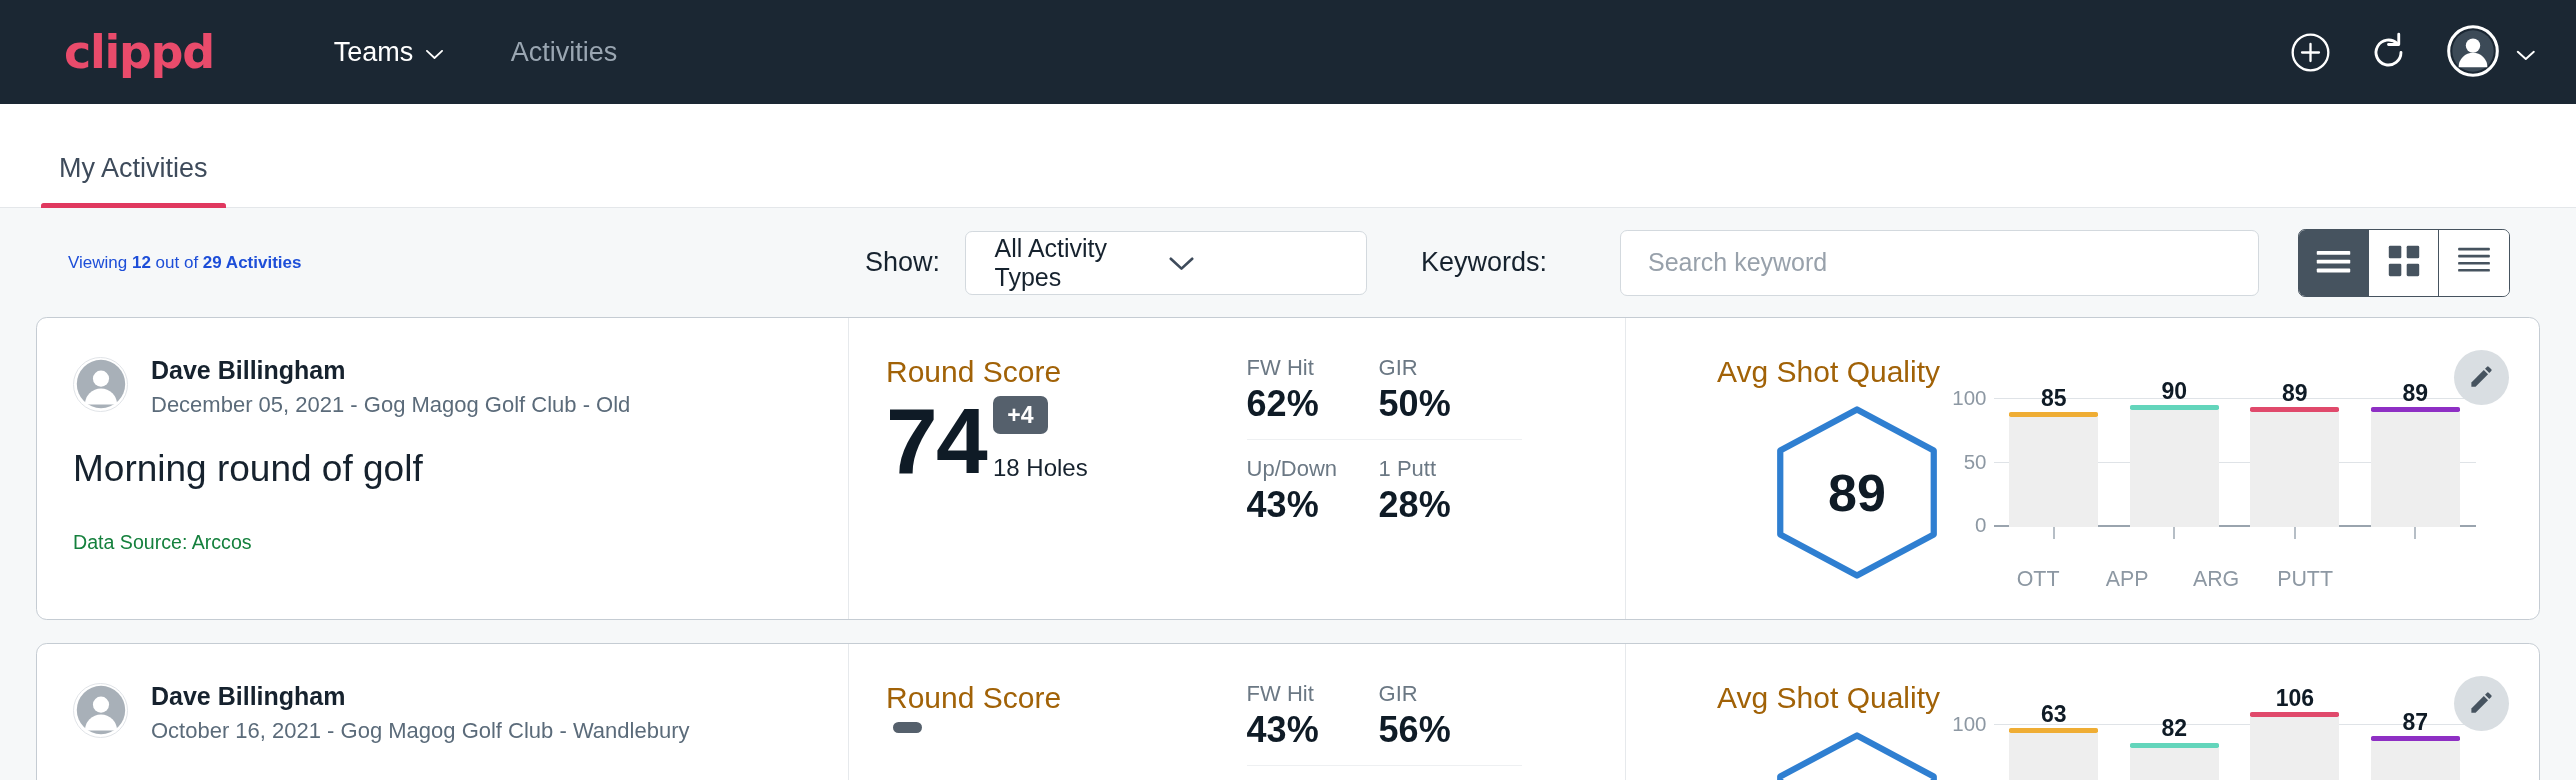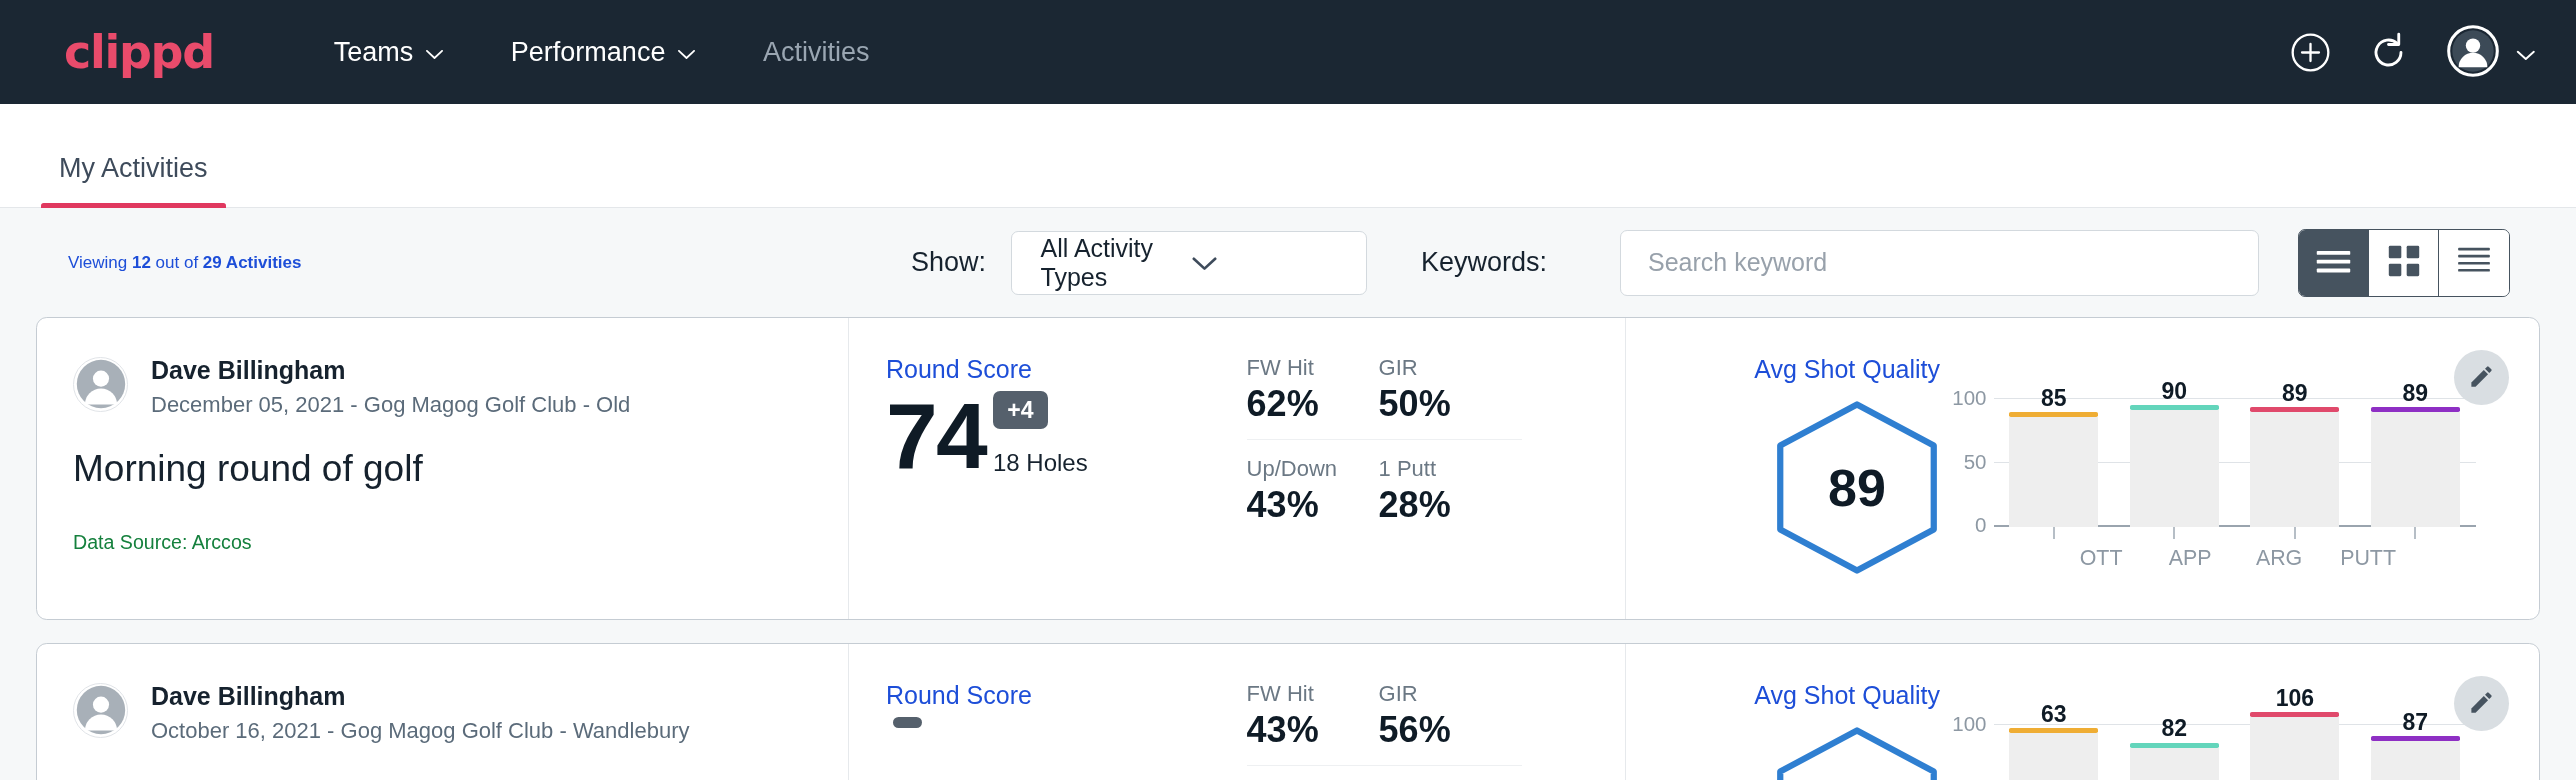--- a/index.html
+++ b/index.html
@@ -94,21 +94,21 @@
   }
   .viewing b { font-weight: 700; }
   .filter-spacer { flex: 1; }
   .flabel {
     font-size: 27px;
     color: #16222e;
     margin-right: 25px;
     white-space: nowrap;
   }
   .select {
-    width: 356px;
+    width: 402px;
     height: 64px;
     background: #ffffff;
     border: 0.9px solid #d3d9de;
     border-radius: 7.1px;
     display: flex;
     align-items: center;
     padding: 0 23px 0 28.6px;
     cursor: pointer;
     margin-right: 54px;
   }
@@ -194,21 +194,21 @@
     margin-top: 41px;
   }
 
   .card-mid {
     width: 777px;
     padding: 37px 0 0 37px;
     display: flex;
     border-right: 0.9px solid #e6e9ec;
   }
   .score-block { width: 357px; }
-  .blk-label { font-size: 25px; color: #1d4ed8; }
+  .blk-label { font-size: 30px; color: #a16207; }
   .score-row { display: flex; align-items: flex-start; margin-top: 3.6px; }
   .score-num {
     font-size: 93px;
     font-weight: 700;
     color: #0f1b26;
     line-height: 1.05;
     letter-spacing: -1.8px;
   }
   .score-side { display: flex; flex-direction: column; justify-content: space-between; height: 96px; margin-left: 7.1px; padding-bottom: 7.1px; }
   .badge {
@@ -321,24 +321,24 @@
   .bar-val {
     position: absolute;
     width: 100%;
     text-align: center;
     font-size: 23px;
     font-weight: 700;
     color: #0f1b26;
   }
   .x-labels {
     display: flex;
-    justify-content: center;
+    justify-content: flex-start;
     width: 482px;
     margin-left: 50px;
-    margin-top: 19px;
+    margin-top: 40px;
   }
   .x-lab {
     width: 89px;
     text-align: center;
     font-size: 21.4px;
     color: #8d98a3;
   }
   .x-ticks {
     position: absolute;
     left: 50px; top: 152px;
@@ -361,28 +361,20 @@
 </style>
 </head>
 <body>
 
 <div class="topnav">
   <div class="brand">clippd</div>
 
   <div class="navitems">
     <div class="navitem">
       <span>Teams</span>
-      <span class="chev">
-        <svg width="17" height="9.8" viewBox="0 0 19 11">
-            <path d="M1 1l8.5 8L18 1" stroke="#ffffff" stroke-width="2" fill="none" stroke-linecap="round" stroke-linejoin="round"></path>
-          </svg>
-      </span>
-    </div>
-    <div class="navitem">
-      <span>Performance</span>
       <span class="chev">
         <svg width="17" height="9.8" viewBox="0 0 19 11">
             <path d="M1 1l8.5 8L18 1" stroke="#ffffff" stroke-width="2" fill="none" stroke-linecap="round" stroke-linejoin="round"></path>
           </svg>
       </span>
     </div>
     <div class="navitem muted">
       <span>Activities</span>
     </div>
   </div>

